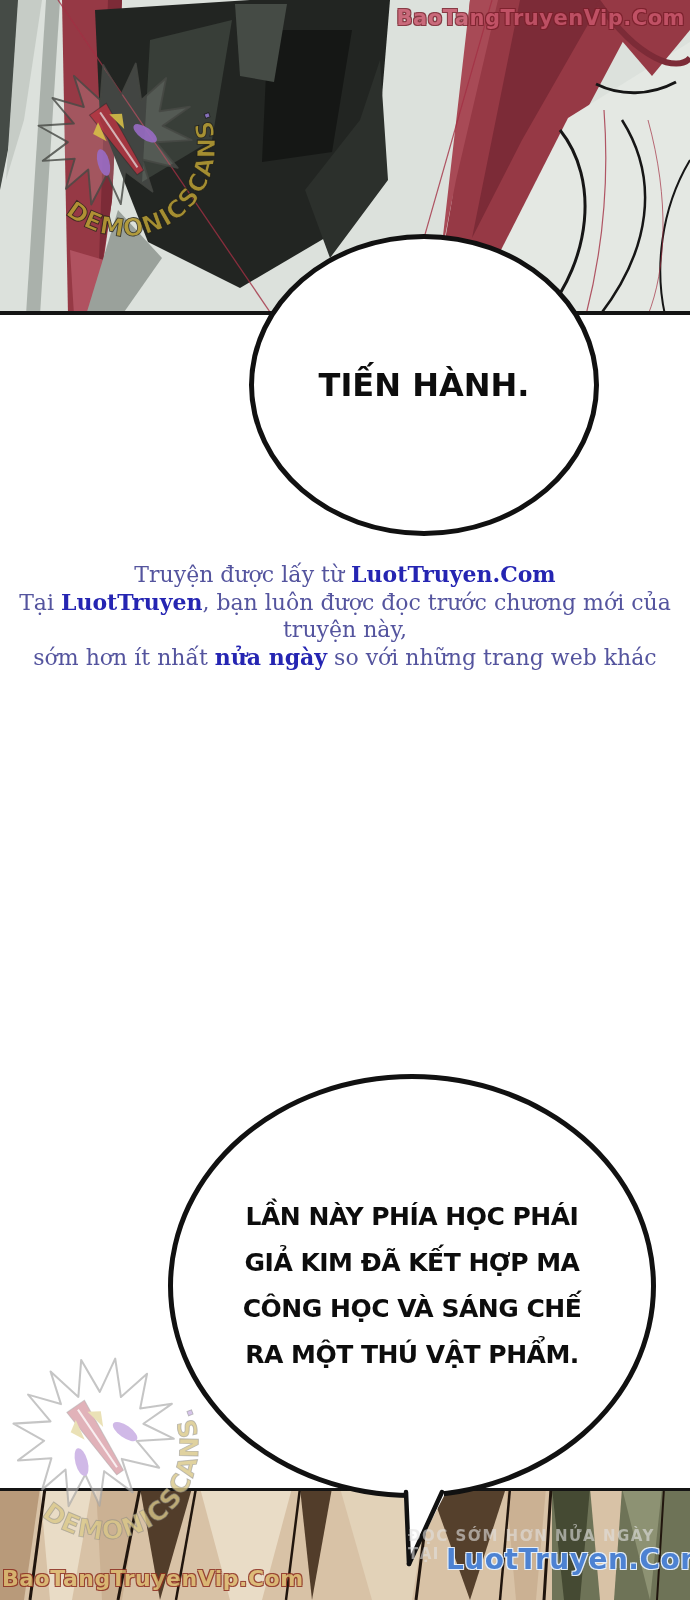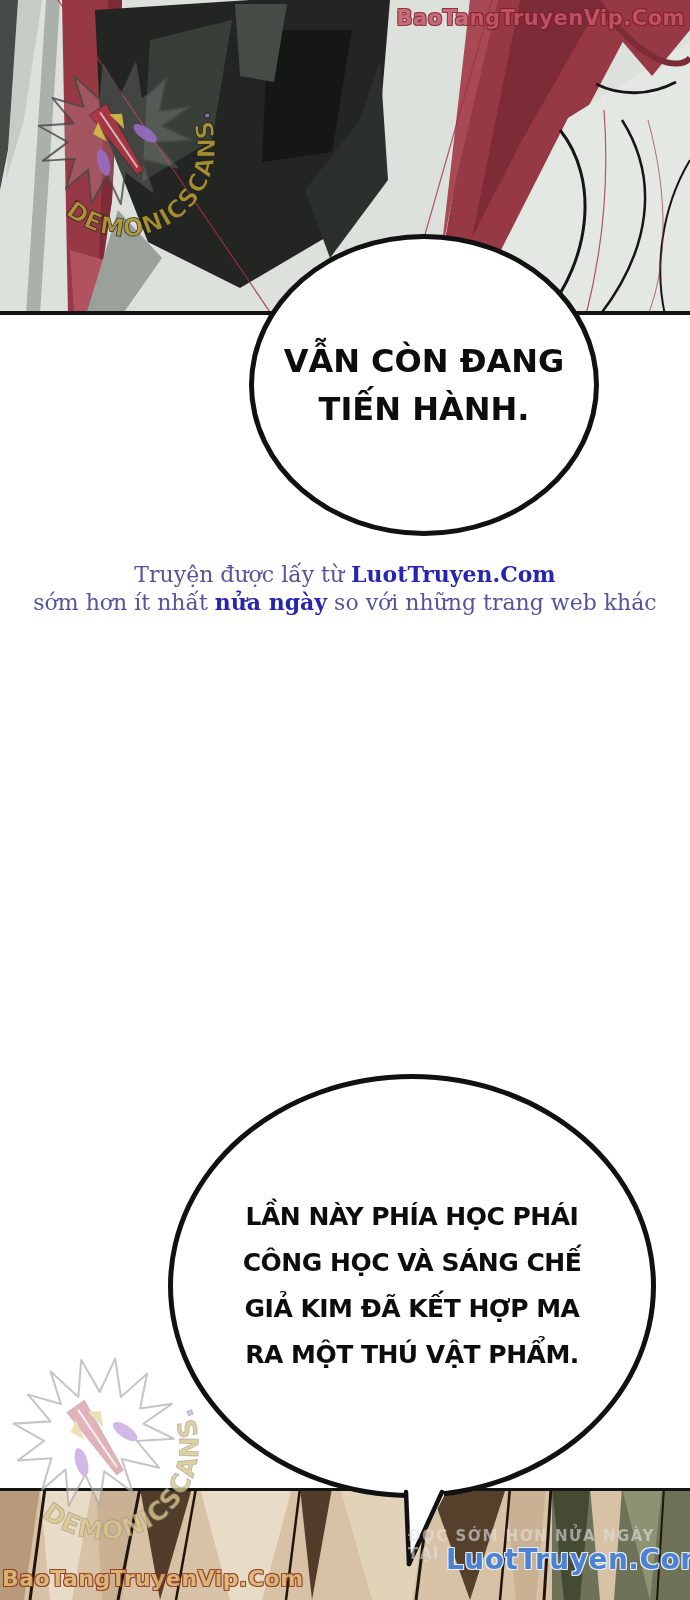--- a/index.html
+++ b/index.html
@@ -125,35 +125,35 @@
     <line x1="300" y1="0" x2="286" y2="112" stroke="#20150d" stroke-width="2.5"></line>
     <line x1="430" y1="0" x2="416" y2="112" stroke="#20150d" stroke-width="3"></line>
     <line x1="510" y1="0" x2="500" y2="112" stroke="#20150d" stroke-width="2.5"></line>
     <line x1="551" y1="0" x2="544" y2="112" stroke="#20150d" stroke-width="3"></line>
     <line x1="664" y1="0" x2="657" y2="112" stroke="#20150d" stroke-width="2"></line>
     <rect width="690" height="3" fill="#141414"></rect>
   </svg>
 
   <div class="bubble bubble1">
     <div class="bubble-text">
-      <div>VẪN CÒN ĐANG</div>
       <div>TIẾN HÀNH.</div>
     </div>
   </div>
 
   <div class="promo">
     <div><span>Truyện được lấy từ </span><b>LuotTruyen.Com</b></div>
+    <div><span>Tại </span><b>LuotTruyen</b><span>, bạn luôn được đọc trước chương mới của truyện này,</span></div>
     <div><span>sớm hơn ít nhất </span><b>nửa ngày</b><span> so với những trang web khác</span></div>
   </div>
 
   <div class="bubble bubble2">
     <div class="bubble-text">
       <div>LẦN NÀY PHÍA HỌC PHÁI</div>
+      <div>GIẢ KIM ĐÃ KẾT HỢP MA</div>
       <div>CÔNG HỌC VÀ SÁNG CHẾ</div>
-      <div>GIẢ KIM ĐÃ KẾT HỢP MA</div>
       <div>RA MỘT THÚ VẬT PHẨM.</div>
     </div>
   </div>
   <svg class="tail" width="60" height="84" viewBox="0 0 60 84">
     <polygon points="12,0 52,0 52,10 17,78 12,10" fill="#ffffff"></polygon>
     <line x1="14" y1="6" x2="17" y2="78" stroke="#111" stroke-width="4.5" stroke-linecap="round"></line>
     <line x1="50" y1="6" x2="17" y2="78" stroke="#111" stroke-width="4.5" stroke-linecap="round"></line>
   </svg>
 
   <svg class="dragon dragon-top" width="215" height="215" viewBox="0 0 220 220">

